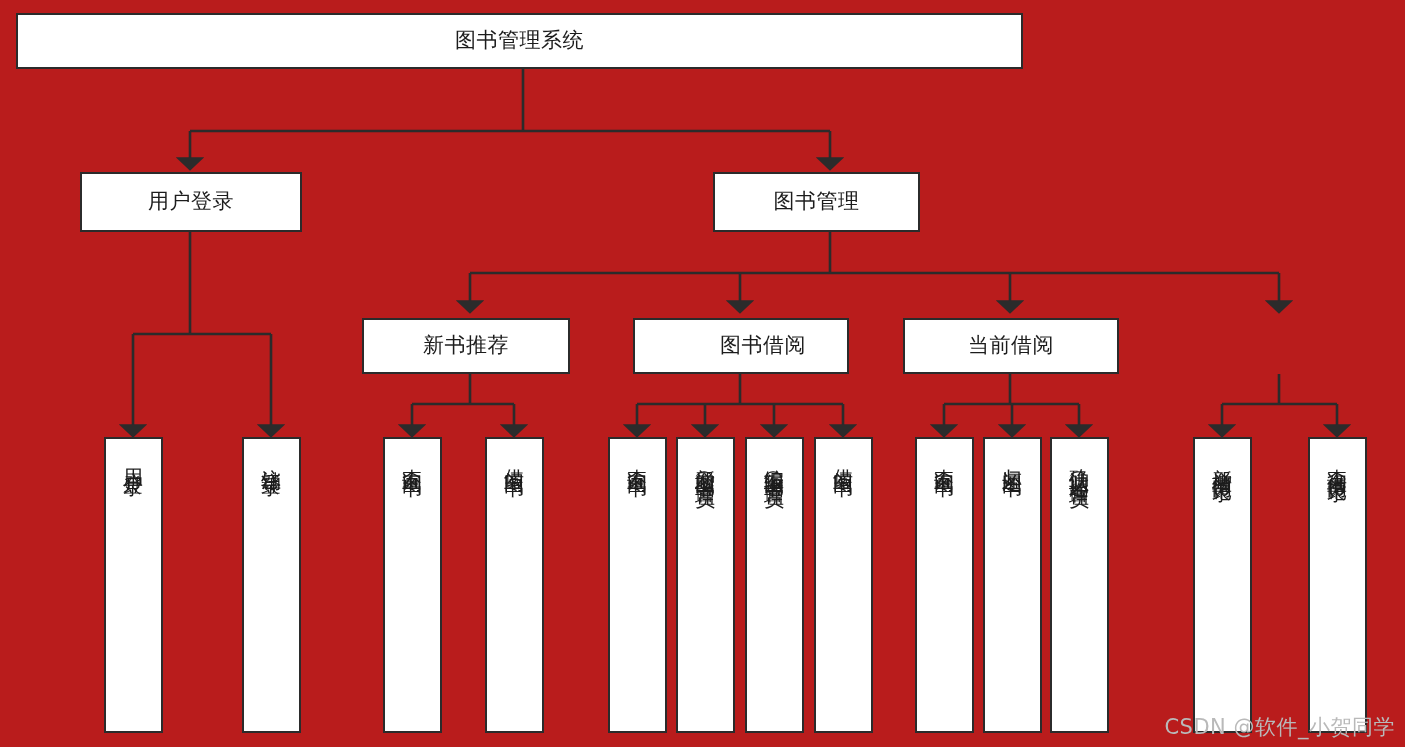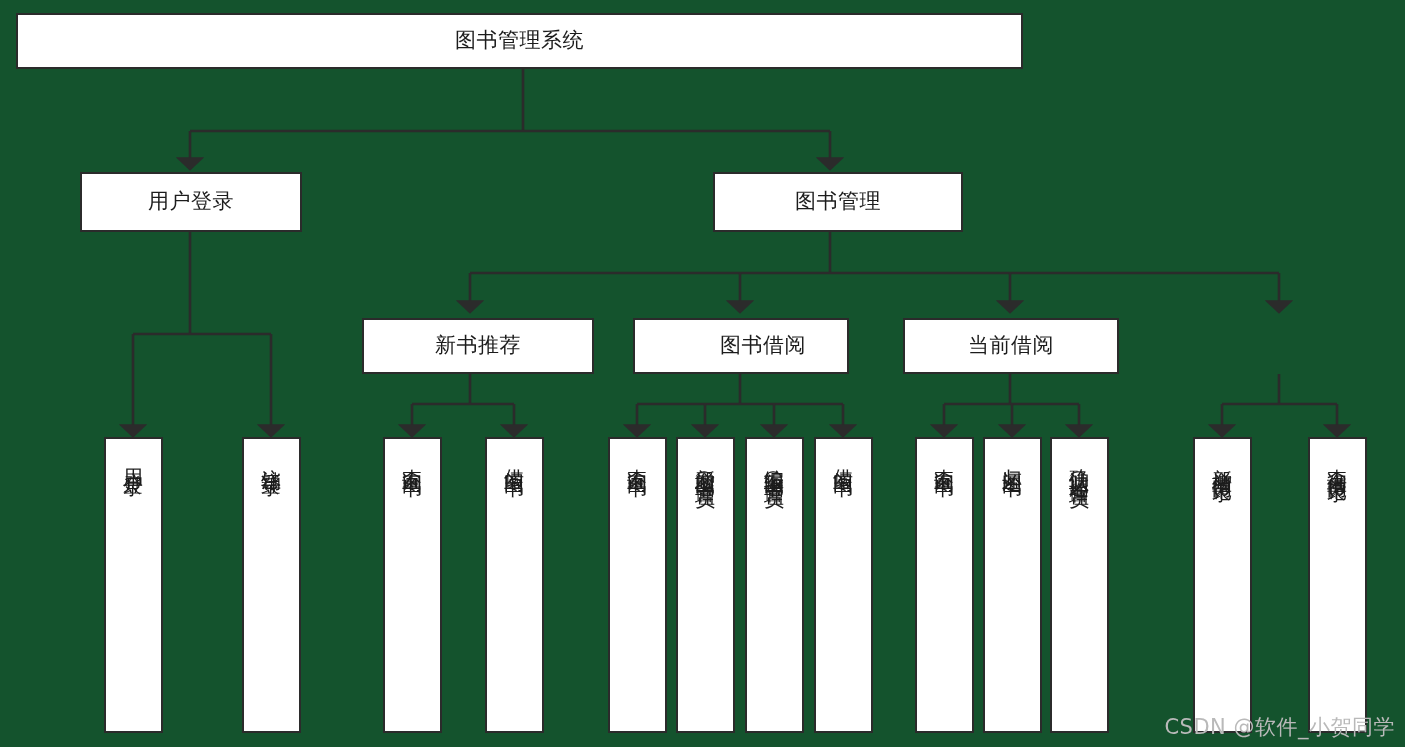--- a/index.html
+++ b/index.html
@@ -11,21 +11,21 @@
     width: 1405px;
     height: 747px;
     font-family: "DejaVu Sans", "Liberation Sans", sans-serif;
     position: relative;
     overflow: hidden;
   }
   #diagram-root {
     position: relative;
     width: 1405px;
     height: 747px;
-    background: #14532d;
+    background: #b91c1c;
   }
   svg.edges {
     position: absolute;
     left: 0;
     top: 0;
     width: 1405px;
     height: 747px;
   }
   .node {
     position: absolute;
@@ -124,25 +124,25 @@
     </g>
   </svg>
 
   <div class="node" style="left:16px; top:13px; width:1007px; height:56px;">
     <span class="label">图书管理系统</span>
   </div>
 
   <div class="node" style="left:80px; top:172px; width:222px; height:60px;">
     <span class="label">用户登录</span>
   </div>
-  <div class="node" style="left:713px; top:172px; width:250px; height:60px;">
+  <div class="node" style="left:713px; top:172px; width:207px; height:60px;">
     <span class="label">图书管理</span>
   </div>
 
-  <div class="node" style="left:362px; top:318px; width:232px; height:56px;">
+  <div class="node" style="left:362px; top:318px; width:208px; height:56px;">
     <span class="label">新书推荐</span>
   </div>
   <div class="node" style="left:633px; top:318px; width:216px; height:56px;padding-left:44px;">
     <span class="label">图书借阅</span>
   </div>
   <div class="node" style="left:903px; top:318px; width:216px; height:56px;">
     <span class="label">当前借阅</span>
   </div>
 
   <div class="node vertical" style="left:104px; top:437px; width:59px; height:296px;">

